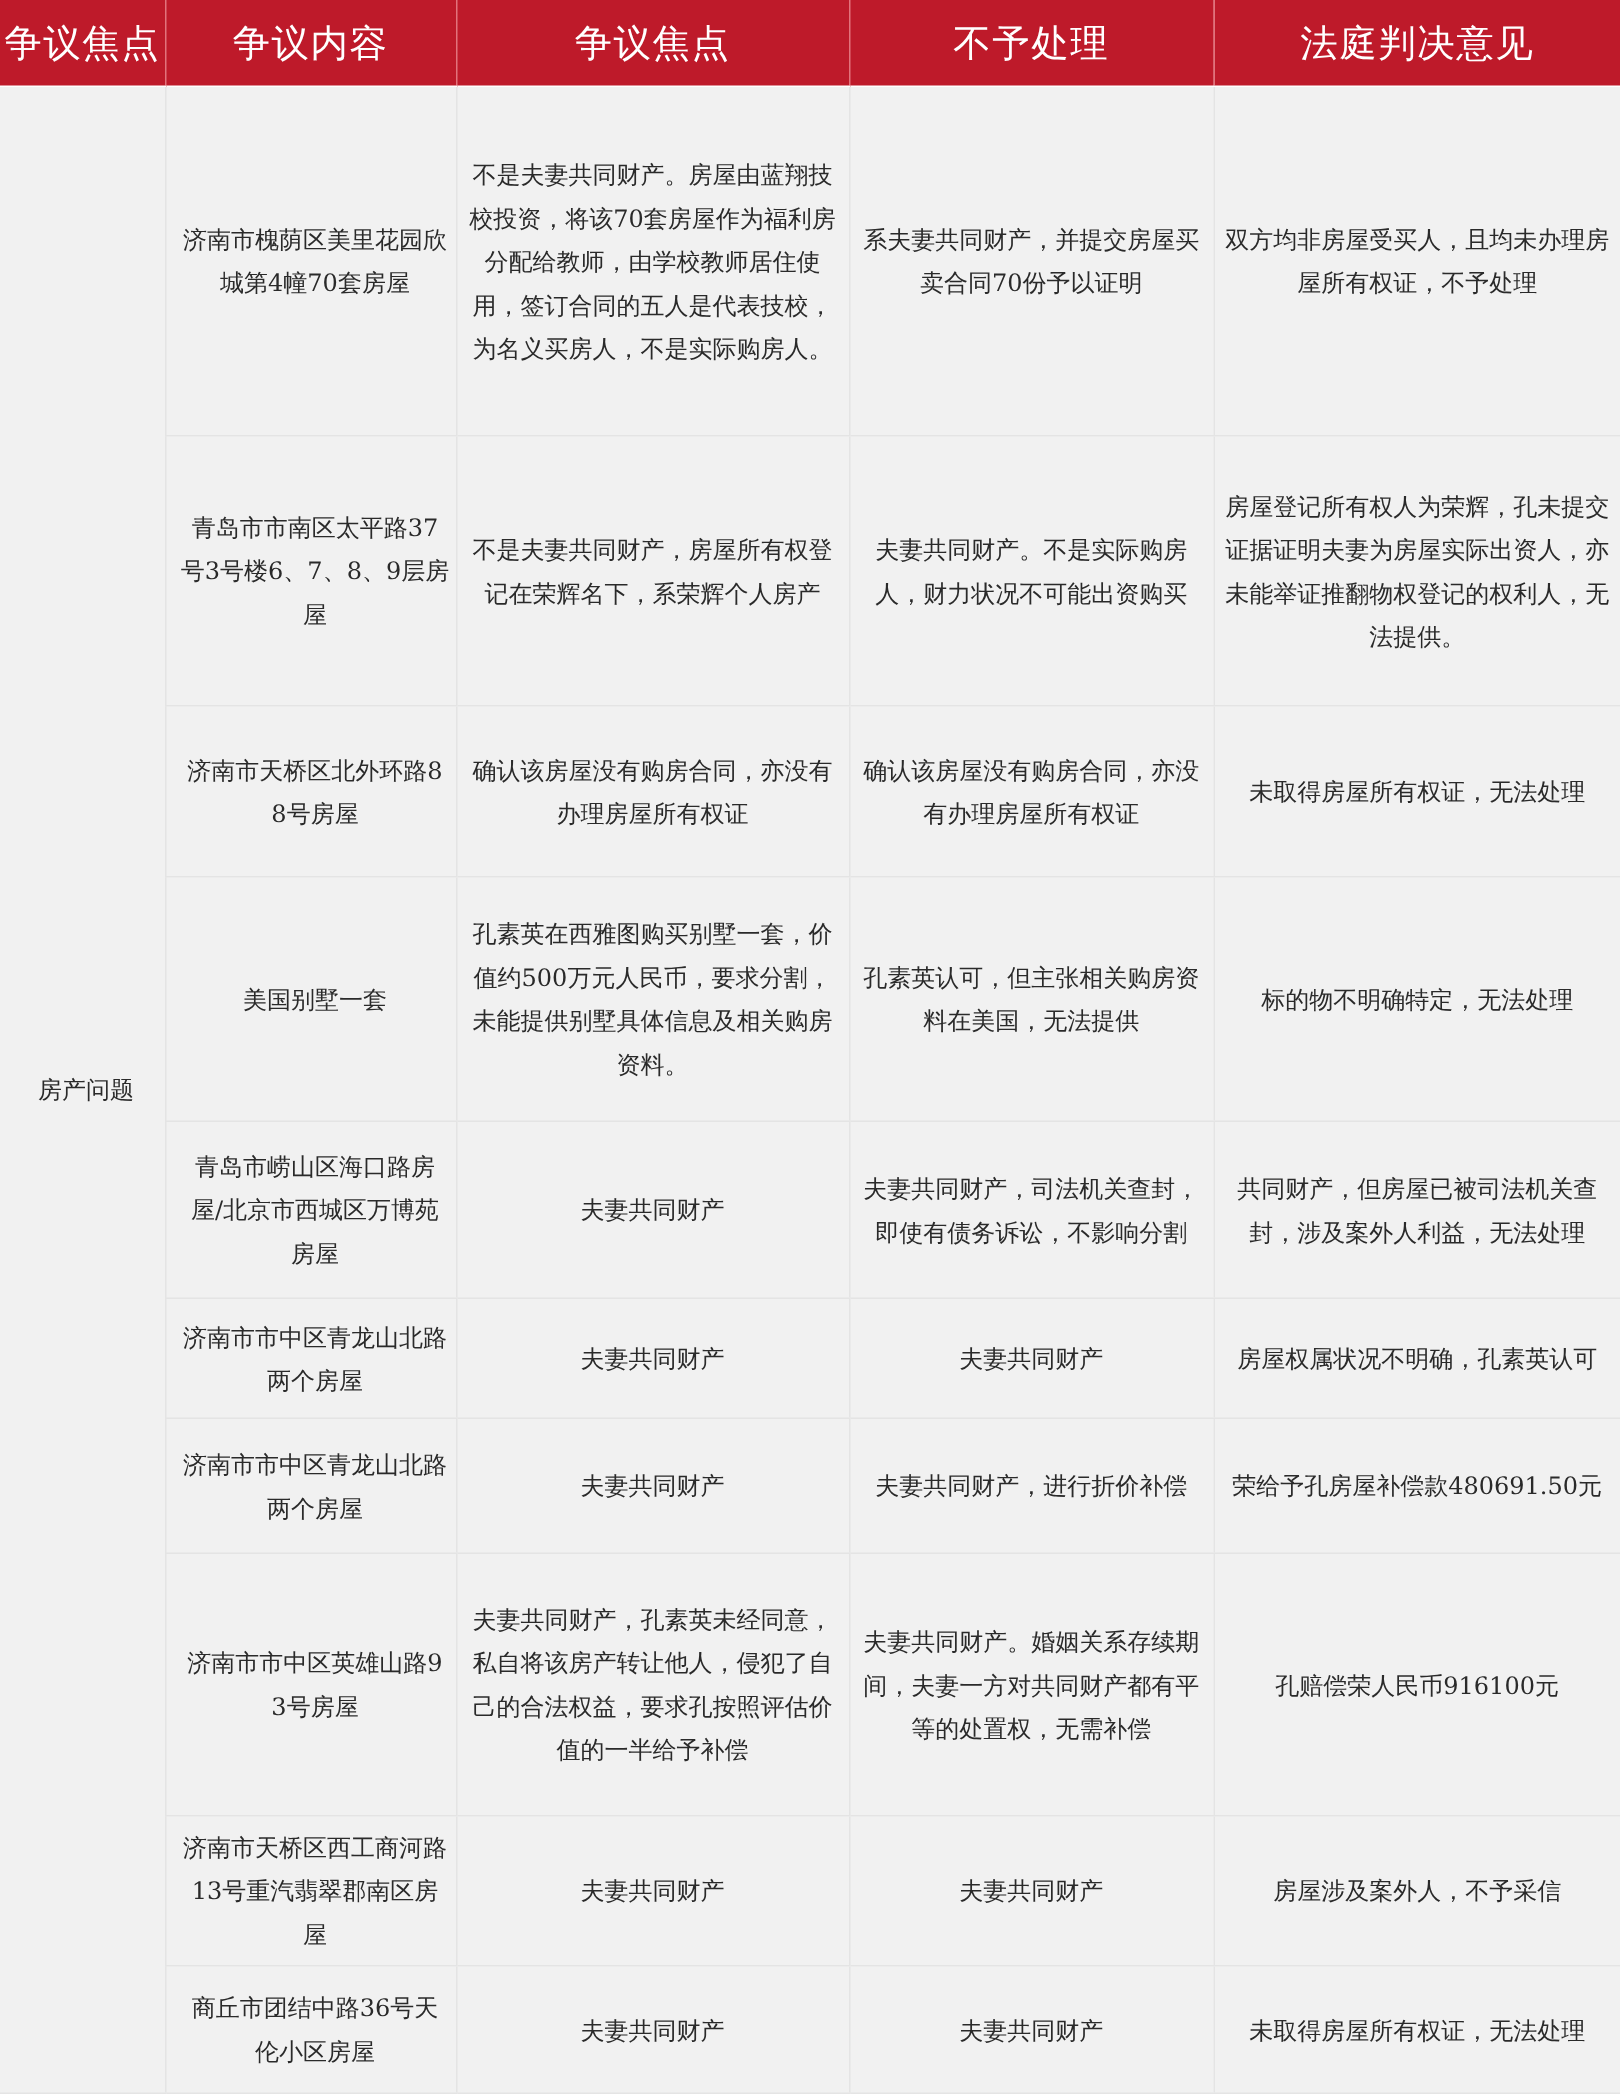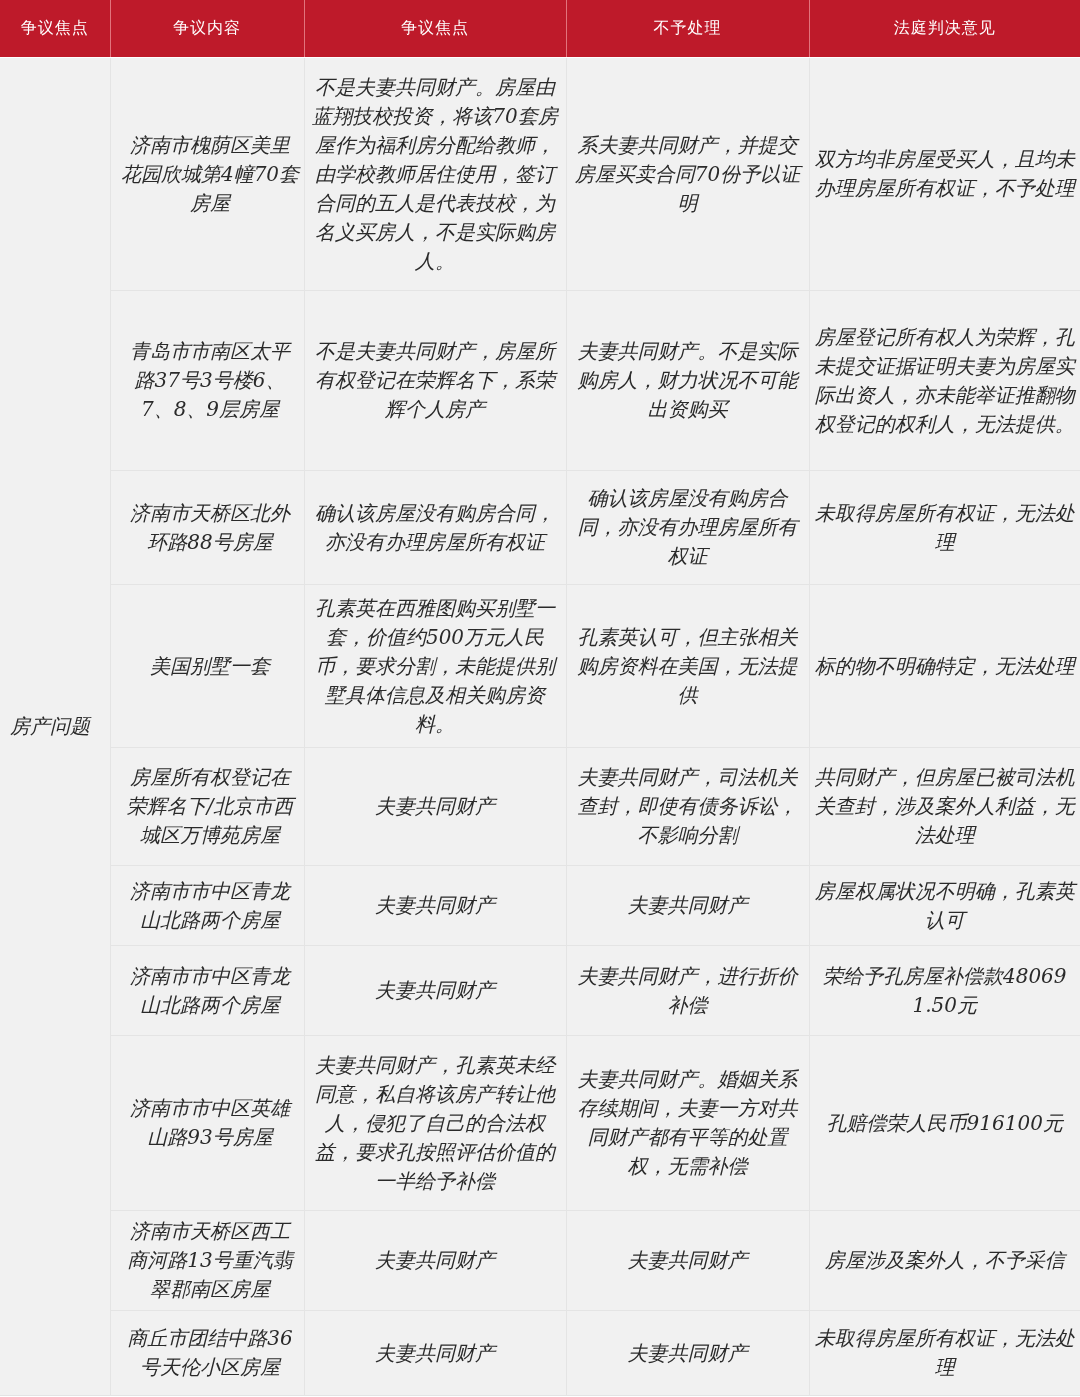--- a/index.html
+++ b/index.html
@@ -13,43 +13,42 @@
     }
     col.c0 { width: 110px; }
     col.c1 { width: 194px; }
     col.c2 { width: 262px; }
     col.c3 { width: 243px; }
     col.c4 { width: 271px; }
     thead th {
       background: #be1a2a;
       color: #ffffff;
       font-weight: normal;
-      font-size: 16px;
+      font-size: 25px;
       height: 57px;
       padding: 0;
       text-align: center;
       border-left: 1px solid #e2737c;
       border-bottom: 1px solid #ffffff;
       letter-spacing: 1px;
     }
     thead th:first-child { border-left: none; }
     tbody td {
       background: #f1f1f1;
-      font-size: 20px;
+      font-size: 16px;
       line-height: 29px;
       text-align: center;
       vertical-align: middle;
       padding: 0 5px;
       border-left: 1px solid #e4e4e4;
       border-bottom: 1px solid #e4e4e4;
       word-break: break-all;
-      font-style: italic;
     }
     tbody td.topic {
-      text-align: left;
+      text-align: center;
       padding-left: 10px;
       border-left: none;
     }
     tbody td.col-content { padding: 0 4px 0 10px; }
   </style>
 </head>
 <body>
 
 <table class="dispute">
   <colgroup>
@@ -88,21 +87,21 @@
       <td>确认该房屋没有购房合同，亦没有办理房屋所有权证</td>
       <td>未取得房屋所有权证，无法处理</td>
     </tr>
     <tr style="height:163px">
       <td class="col-content">美国别墅一套</td>
       <td>孔素英在西雅图购买别墅一套，价值约500万元人民币，要求分割，未能提供别墅具体信息及相关购房资料。</td>
       <td>孔素英认可，但主张相关购房资料在美国，无法提供</td>
       <td>标的物不明确特定，无法处理</td>
     </tr>
     <tr style="height:118px">
-      <td class="col-content">房屋所有权登记在荣辉名下/北京市西城区万博苑房屋</td>
+      <td class="col-content">青岛市崂山区海口路房屋/北京市西城区万博苑房屋</td>
       <td>夫妻共同财产</td>
       <td>夫妻共同财产，司法机关查封，即使有债务诉讼，不影响分割</td>
       <td>共同财产，但房屋已被司法机关查封，涉及案外人利益，无法处理</td>
     </tr>
     <tr style="height:80px">
       <td class="col-content">济南市市中区青龙山北路两个房屋</td>
       <td>夫妻共同财产</td>
       <td>夫妻共同财产</td>
       <td>房屋权属状况不明确，孔素英认可</td>
     </tr>

